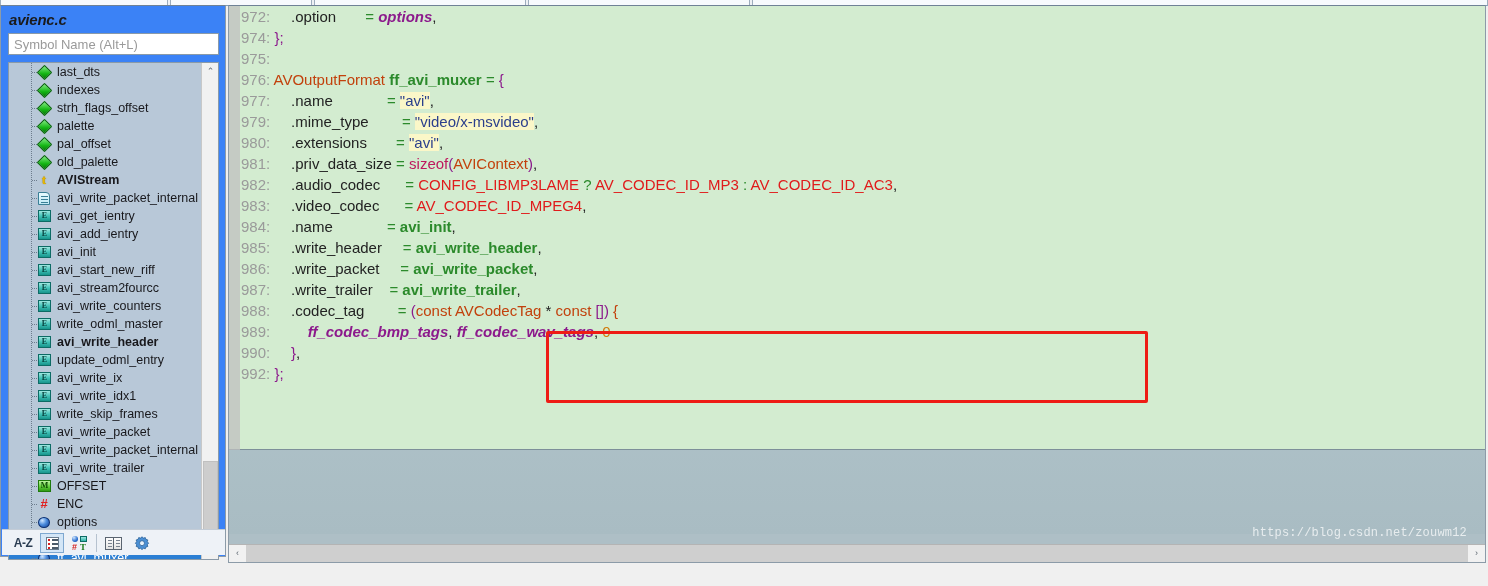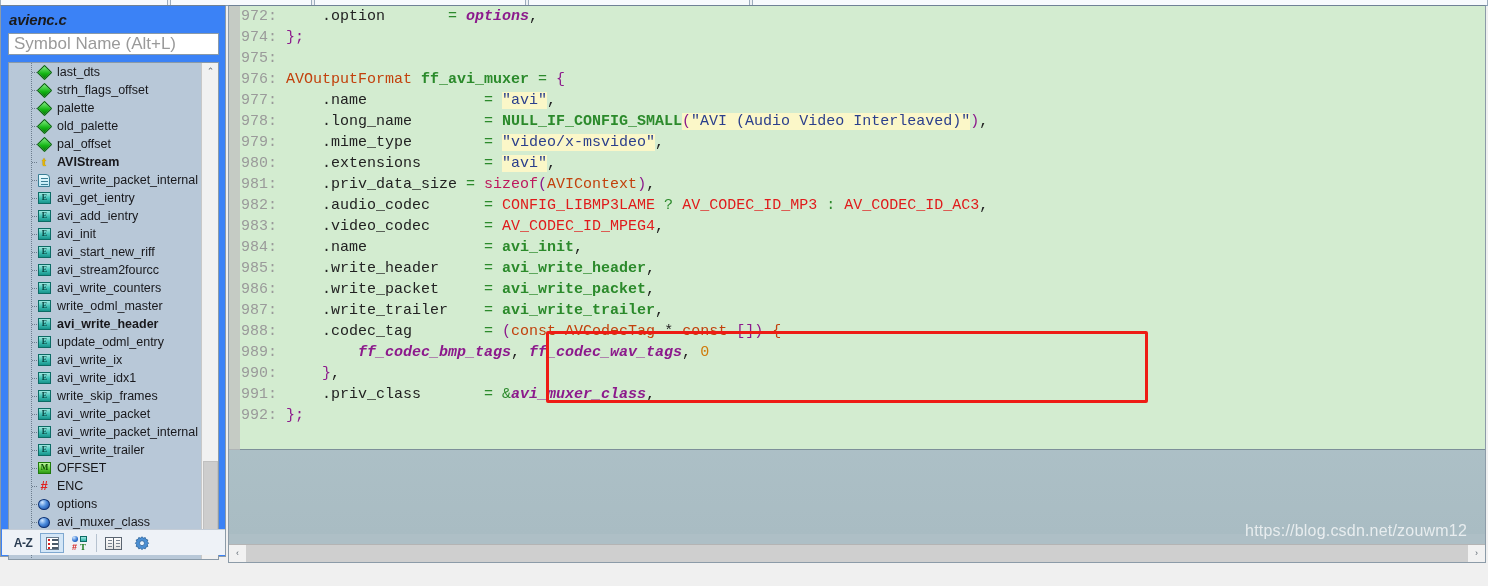--- a/index.html
+++ b/index.html
@@ -42,21 +42,21 @@
     font-size: 15px; font-weight: bold; font-style: italic;
     color: #1a1a1a;
     letter-spacing: -0.2px;
     font-family: "Liberation Sans", sans-serif;
   }
   .symbol-search {
     position: absolute; left: 7px; top: 27px;
     width: 211px; height: 22px;
     background: #ffffff;
     border: 1px solid #8a9aa8;
-    font-size: 17px;
+    font-size: 13px;
     color: #8a8a8a;
     padding: 2px 5px;
     font-family: "Liberation Sans", sans-serif;
     outline: none;
   }
   .symbol-search::placeholder { color: #9a9a9a; }
 
   .tree-box {
     position: absolute; left: 7px; top: 56px;
     width: 211px; height: 498px;
@@ -217,21 +217,21 @@
     background: #d3ecd0;
     border-bottom: 1px solid #7d8f99;
   }
   .code-margin {
     position: absolute; left: 0; top: 0; width: 11px; height: 444px;
     background: #c0c0c0;
     opacity: 0.75;
   }
   .code-lines {
     position: absolute; left: 12px; top: 0;
-    font-family: Liberation Mono, monospace;
+    font-family: Liberation Sans, sans-serif;
     font-size: 15px;
     line-height: 21px;
   }
   .cl { height: 21px; white-space: pre; }
   .ln { color: #9a9a9a; }
   .pl { color: #222222; }          
   .kw { color: #c2410c; }          
   .op { color: #8c1a8c; }          
   .id { color: #2b8a2b; font-weight: bold; } 
   .mac { color: #e01b1b; }         
@@ -263,23 +263,23 @@
     position: absolute; top: 0; width: 17px; height: 17px;
     background: #f1f1f1; color: #5c6670;
     font-size: 9px; text-align: center; line-height: 17px;
   }
   .hscroll .harrow.left { left: 0; }
   .hscroll .harrow.right { right: 0; }
 
   
   .watermark {
     position: absolute; right: 18px; bottom: 22px;
-    font-size: 16px;
+    font-size: 12px;
     color: rgba(255,255,255,0.72);
-    font-family: Liberation Sans, sans-serif;
+    font-family: Liberation Mono, monospace;
     letter-spacing: 0.2px;
     pointer-events: none;
     white-space: nowrap;
     margin-left: 45px;
   }
 </style>
 </head>
 <body>
 
 <div id="root">
@@ -296,24 +296,25 @@
 
     <div class="panel-title">avienc.c</div>
 
     <input class="symbol-search" type="text" placeholder="Symbol Name (Alt+L)" style="">
 
     <div class="tree-box">
       <div class="tree-scrollarea">
         <div class="tree-guide"></div>
         <div id="tree-items">
             <div class="tree-item"><span class="dash"></span><span class="ico ico-member"></span><span class="lbl">last_dts</span></div>
+            <div class="tree-item"><span class="dash"></span><span class="ico ico-member"></span><span class="lbl">indexes</span></div>
             <div class="tree-item"><span class="dash"></span><span class="ico ico-member"></span><span class="lbl">strh_flags_offset</span></div>
             <div class="tree-item"><span class="dash"></span><span class="ico ico-member"></span><span class="lbl">palette</span></div>
+            <div class="tree-item"><span class="dash"></span><span class="ico ico-member"></span><span class="lbl">pal_offset</span></div>
             <div class="tree-item"><span class="dash"></span><span class="ico ico-member"></span><span class="lbl">old_palette</span></div>
-            <div class="tree-item"><span class="dash"></span><span class="ico ico-member"></span><span class="lbl">pal_offset</span></div>
             <div class="tree-item bold"><span class="dash"></span><span class="ico ico-type">t</span><span class="lbl">AVIStream</span></div>
             <div class="tree-item"><span class="dash"></span><span class="ico ico-proto"></span><span class="lbl">avi_write_packet_internal</span></div>
             <div class="tree-item"><span class="dash"></span><span class="ico ico-func">E</span><span class="lbl">avi_get_ientry</span></div>
             <div class="tree-item"><span class="dash"></span><span class="ico ico-func">E</span><span class="lbl">avi_add_ientry</span></div>
             <div class="tree-item"><span class="dash"></span><span class="ico ico-func">E</span><span class="lbl">avi_init</span></div>
             <div class="tree-item"><span class="dash"></span><span class="ico ico-func">E</span><span class="lbl">avi_start_new_riff</span></div>
             <div class="tree-item"><span class="dash"></span><span class="ico ico-func">E</span><span class="lbl">avi_stream2fourcc</span></div>
             <div class="tree-item"><span class="dash"></span><span class="ico ico-func">E</span><span class="lbl">avi_write_counters</span></div>
             <div class="tree-item"><span class="dash"></span><span class="ico ico-func">E</span><span class="lbl">write_odml_master</span></div>
             <div class="tree-item bold"><span class="dash"></span><span class="ico ico-func">E</span><span class="lbl">avi_write_header</span></div>
@@ -380,34 +381,32 @@
     <div class="code-fill"></div>
 
     <div class="code-body">
       <div class="code-margin"></div>
       <div class="code-lines" id="code-lines">
           <div class="cl"><span class="ln">972: </span><span class="pl">    </span><span class="pl">.option</span><span class="eq">       = </span><span class="vio">options</span><span class="pl">,</span></div>
           <div class="cl"><span class="ln">974: </span><span class="op">};</span></div>
           <div class="cl"><span class="ln">975: </span></div>
           <div class="cl"><span class="ln">976: </span><span class="kw">AVOutputFormat </span><span class="id">ff_avi_muxer</span><span class="eq"> = </span><span class="op">{</span></div>
           <div class="cl"><span class="ln">977: </span><span class="pl">    </span><span class="pl">.name</span><span class="eq">             = </span><span class="str">"avi"</span><span class="pl">,</span></div>
-          <div class="cl"><span class="ln">978: </span><span class="pl">    </span><span class="pl">.long_name</span><span class="eq">        = </span><span class="id">NULL_IF_CONFIG_SMALL</span><span class="strq">(</span><span class="str">"AVI (Audio Video Interleaved)"</span><span class="op">)</span><span class="pl">,</span></div>
           <div class="cl"><span class="ln">979: </span><span class="pl">    </span><span class="pl">.mime_type</span><span class="eq">        = </span><span class="str">"video/x-msvideo"</span><span class="pl">,</span></div>
           <div class="cl"><span class="ln">980: </span><span class="pl">    </span><span class="pl">.extensions</span><span class="eq">       = </span><span class="str">"avi"</span><span class="pl">,</span></div>
           <div class="cl"><span class="ln">981: </span><span class="pl">    </span><span class="pl">.priv_data_size</span><span class="eq"> = </span><span class="fnc">sizeof</span><span class="op">(</span><span class="kw">AVIContext</span><span class="op">)</span><span class="pl">,</span></div>
           <div class="cl"><span class="ln">982: </span><span class="pl">    </span><span class="pl">.audio_codec</span><span class="eq">      = </span><span class="mac">CONFIG_LIBMP3LAME </span><span class="eq">? </span><span class="mac">AV_CODEC_ID_MP3 </span><span class="eq">: </span><span class="mac">AV_CODEC_ID_AC3</span><span class="pl">,</span></div>
           <div class="cl"><span class="ln">983: </span><span class="pl">    </span><span class="pl">.video_codec</span><span class="eq">      = </span><span class="mac">AV_CODEC_ID_MPEG4</span><span class="pl">,</span></div>
           <div class="cl"><span class="ln">984: </span><span class="pl">    </span><span class="pl">.name</span><span class="eq">             = </span><span class="id">avi_init</span><span class="pl">,</span></div>
           <div class="cl"><span class="ln">985: </span><span class="pl">    </span><span class="pl">.write_header</span><span class="eq">     = </span><span class="id">avi_write_header</span><span class="pl">,</span></div>
           <div class="cl"><span class="ln">986: </span><span class="pl">    </span><span class="pl">.write_packet</span><span class="eq">     = </span><span class="id">avi_write_packet</span><span class="pl">,</span></div>
           <div class="cl"><span class="ln">987: </span><span class="pl">    </span><span class="pl">.write_trailer</span><span class="eq">    = </span><span class="id">avi_write_trailer</span><span class="pl">,</span></div>
           <div class="cl"><span class="ln">988: </span><span class="pl">    </span><span class="pl">.codec_tag</span><span class="eq">        = </span><span class="op">(</span><span class="kw">const </span><span class="kw">AVCodecTag </span><span class="pl">* </span><span class="kw">const </span><span class="op">[])</span><span class="pl"> </span><span class="kw">{</span></div>
           <div class="cl"><span class="ln">989: </span><span class="pl">        </span><span class="vio">ff_codec_bmp_tags</span><span class="pl">, </span><span class="vio">ff_codec_wav_tags</span><span class="pl">, </span><span class="num">0</span></div>
           <div class="cl"><span class="ln">990: </span><span class="pl">    </span><span class="op">}</span><span class="pl">,</span></div>
-          <div class="cl"><span class="ln">991: </span><span class="pl">    </span><span class="pl">.priv_class</span><span class="eq">       = &amp;</span><span class="vio">avi_muxer_class</span><span class="pl">,</span></div>
           <div class="cl"><span class="ln">992: </span><span class="op">};</span></div>
         </div>
       <div class="red-box"></div>
     </div>
 
     <div class="watermark">https://blog.csdn.net/zouwm12</div>
 
     <div class="hscroll">
       <div class="harrow left">‹</div>
       <div class="harrow right">›</div>

